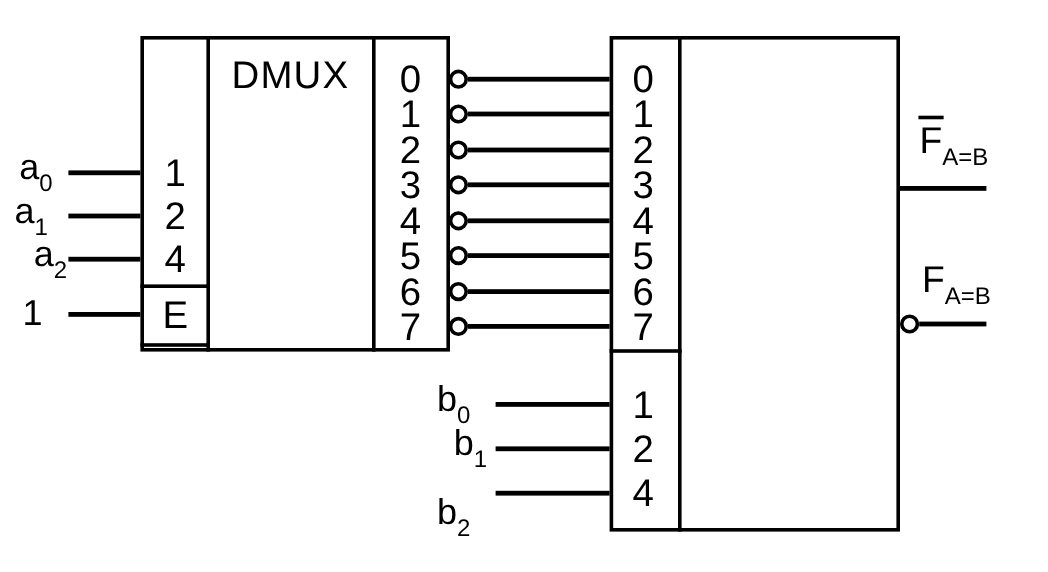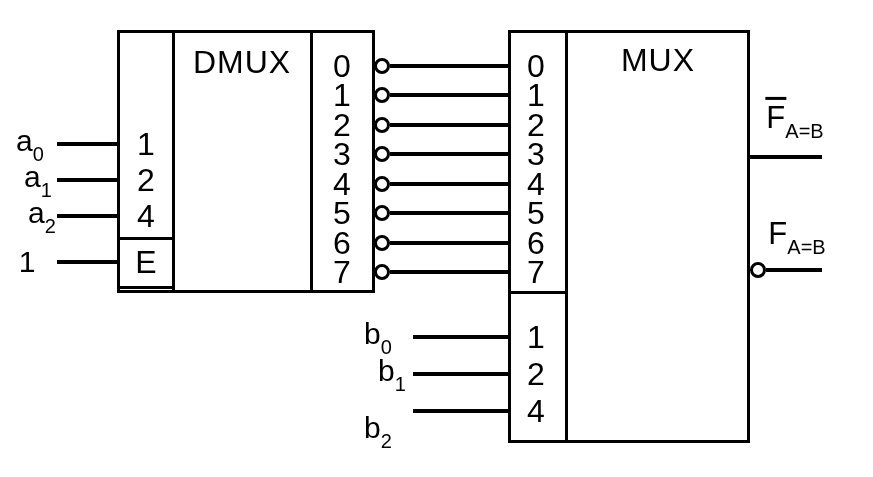--- a/index.html
+++ b/index.html
@@ -42,21 +42,21 @@
   <div class="num" style="left:342px;top:66px">0</div>
   <div class="num" style="left:342px;top:95px">1</div>
   <div class="num" style="left:342px;top:125px">2</div>
   <div class="num" style="left:342px;top:154px">3</div>
   <div class="num" style="left:342px;top:184px">4</div>
   <div class="num" style="left:342px;top:213px">5</div>
   <div class="num" style="left:342px;top:243px">6</div>
   <div class="num" style="left:342px;top:272px">7</div>
 
   <div class="pin-label" style="left:30px;top:143px"><span>a</span><sub>0</sub></div>
-  <div class="pin-label" style="left:38px;top:179px"><span>a</span><sub>1</sub></div>
+  <div class="pin-label" style="left:26px;top:179px"><span>a</span><sub>1</sub></div>
   <div class="pin-label" style="left:42px;top:215px"><span>a</span><sub>2</sub></div>
   <div class="pin-label" style="left:27px;top:262px">1</div>
 
   <div class="wire" style="left:57px;top:142px;width:60px"></div>
   <div class="wire" style="left:57px;top:178px;width:60px"></div>
   <div class="wire" style="left:57px;top:214px;width:60px"></div>
   <div class="wire" style="left:57px;top:260px;width:60px"></div>
 
   <div class="bubble" style="left:374px;top:58px"></div>
   <div class="bubble" style="left:374px;top:87px"></div>
@@ -72,21 +72,20 @@
   <div class="wire" style="left:390px;top:123px;width:118px"></div>
   <div class="wire" style="left:390px;top:152px;width:118px"></div>
   <div class="wire" style="left:390px;top:182px;width:118px"></div>
   <div class="wire" style="left:390px;top:211px;width:118px"></div>
   <div class="wire" style="left:390px;top:241px;width:118px"></div>
   <div class="wire" style="left:390px;top:270px;width:118px"></div>
 
   <div class="box" style="left:508px;top:30px;width:242px;height:413px"></div>
   <div class="vline" style="left:565px;top:30px;height:413px"></div>
   <div class="hline" style="left:508px;top:291px;width:60px"></div>
-  <div class="title" style="left:658px;top:60px">MUX</div>
 
   <div class="num" style="left:536px;top:66px">0</div>
   <div class="num" style="left:536px;top:95px">1</div>
   <div class="num" style="left:536px;top:125px">2</div>
   <div class="num" style="left:536px;top:154px">3</div>
   <div class="num" style="left:536px;top:184px">4</div>
   <div class="num" style="left:536px;top:213px">5</div>
   <div class="num" style="left:536px;top:243px">6</div>
   <div class="num" style="left:536px;top:272px">7</div>
 

